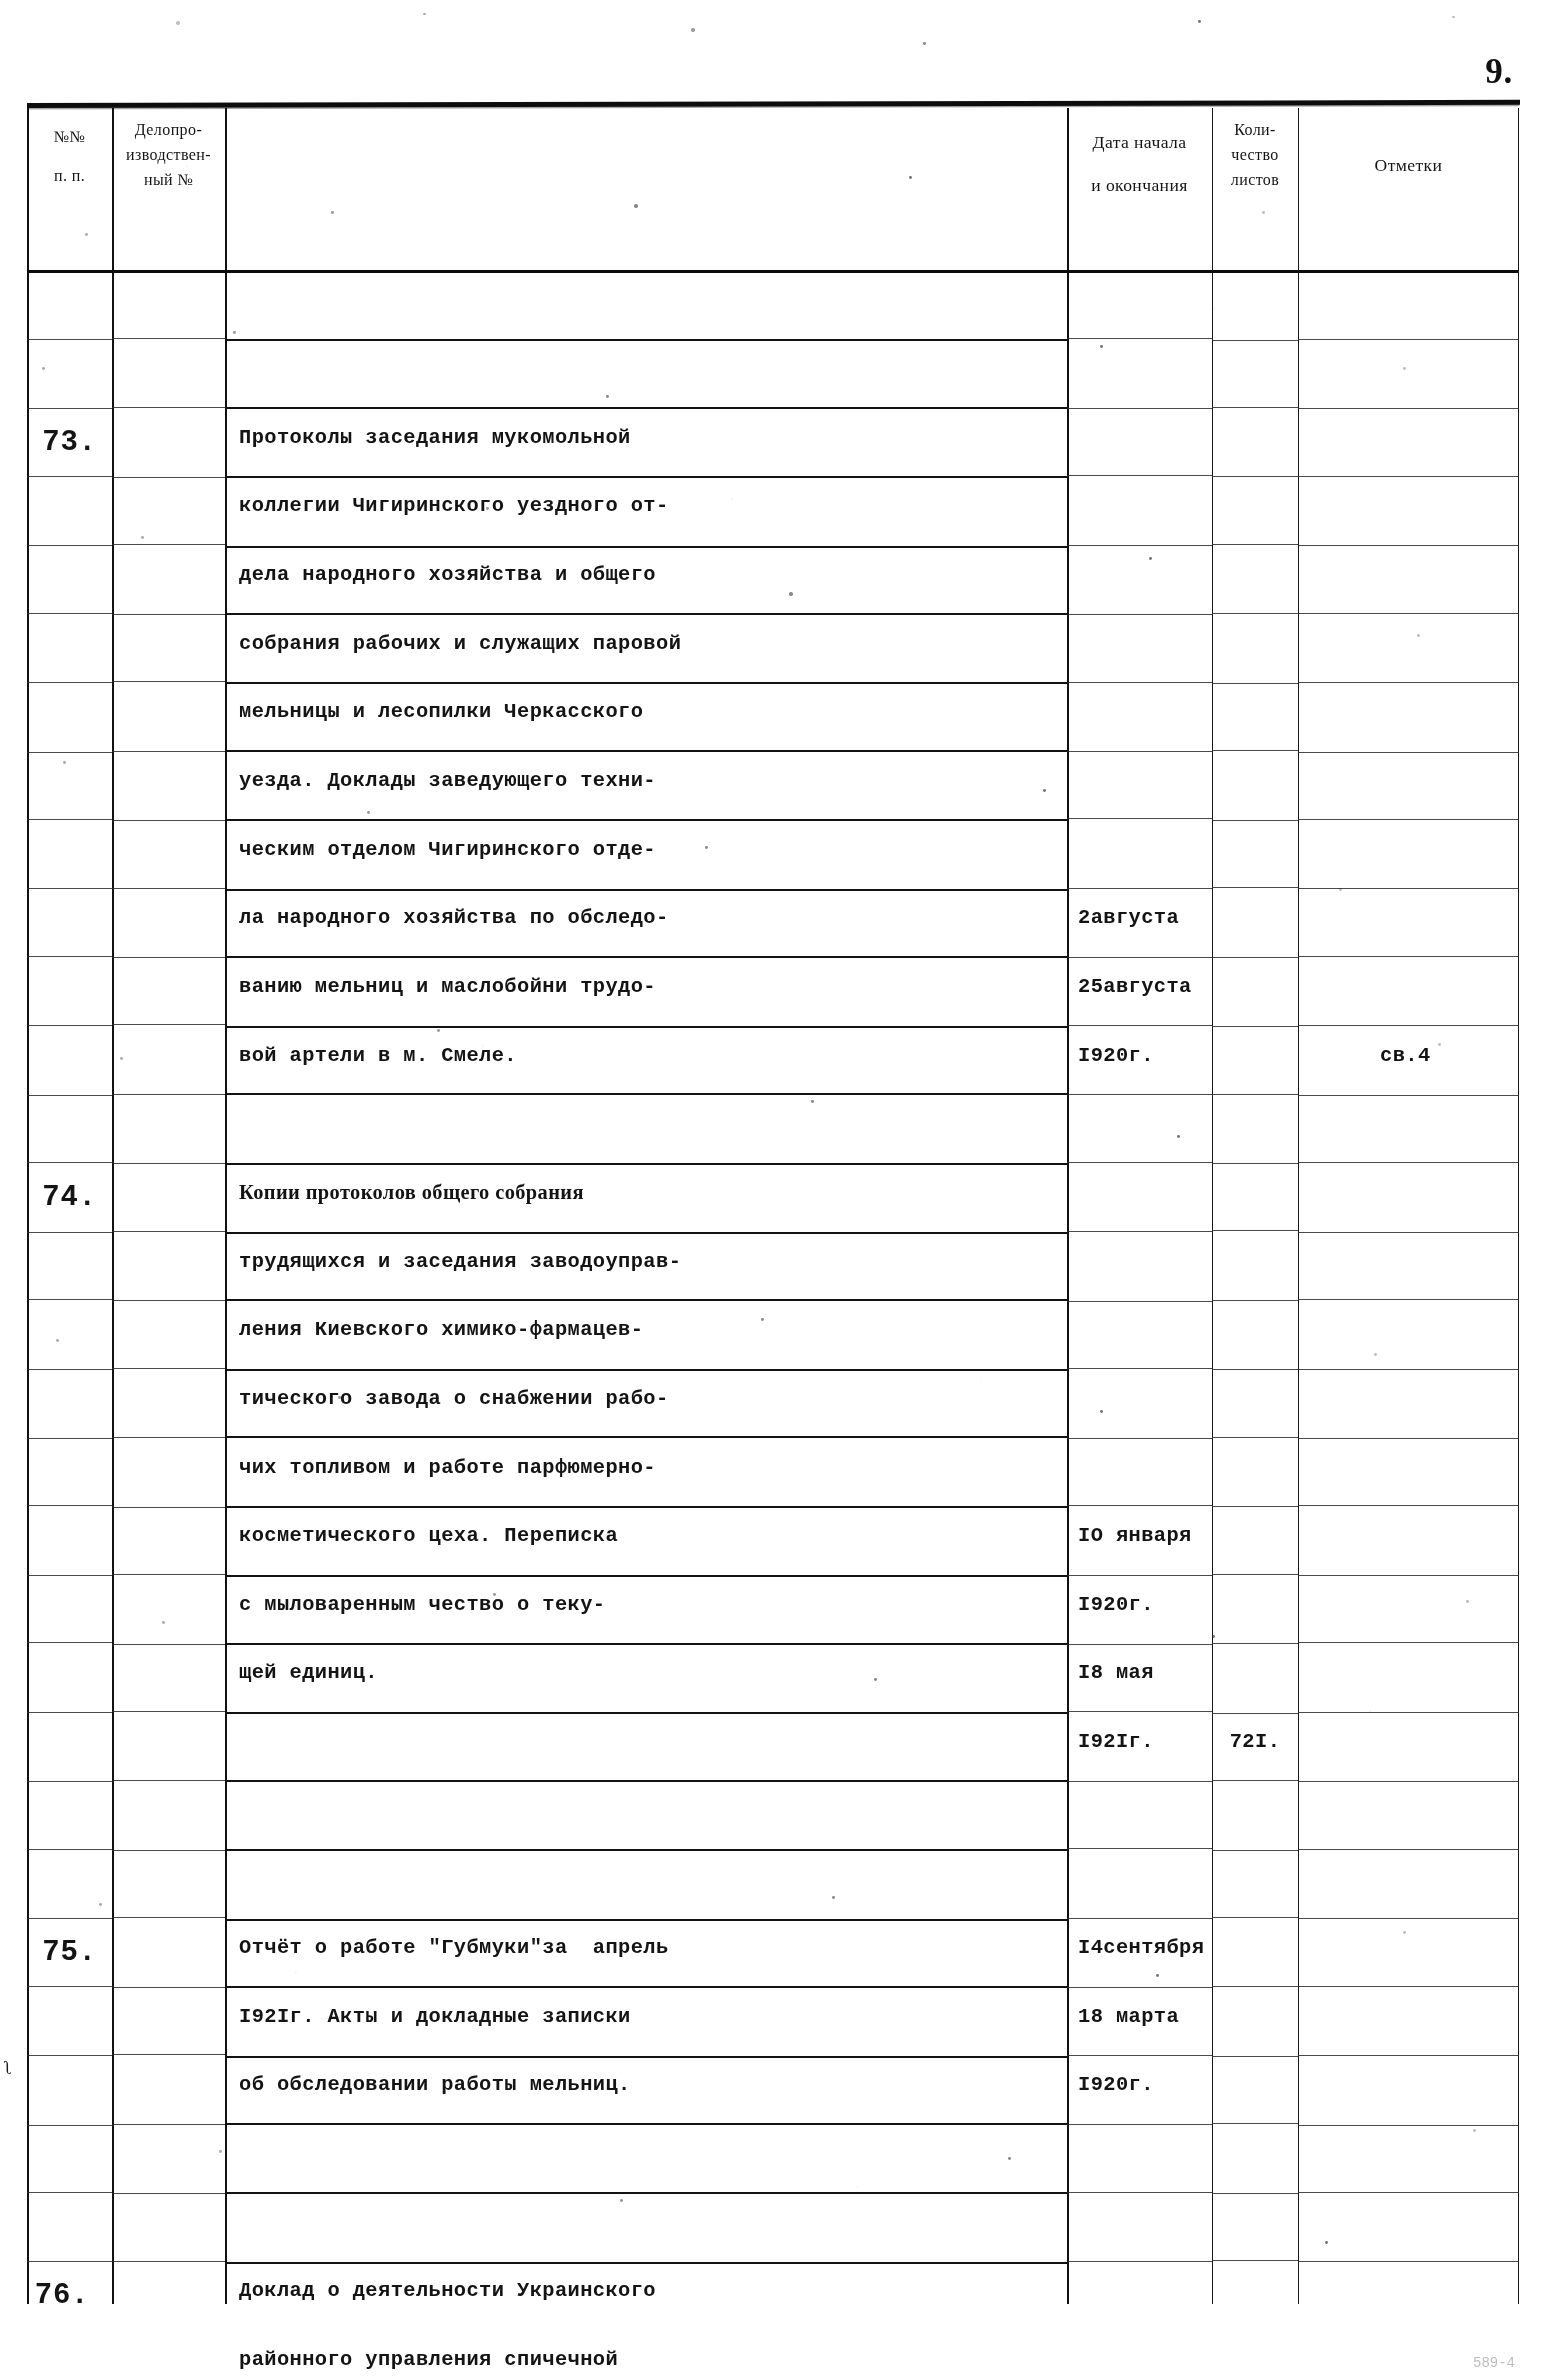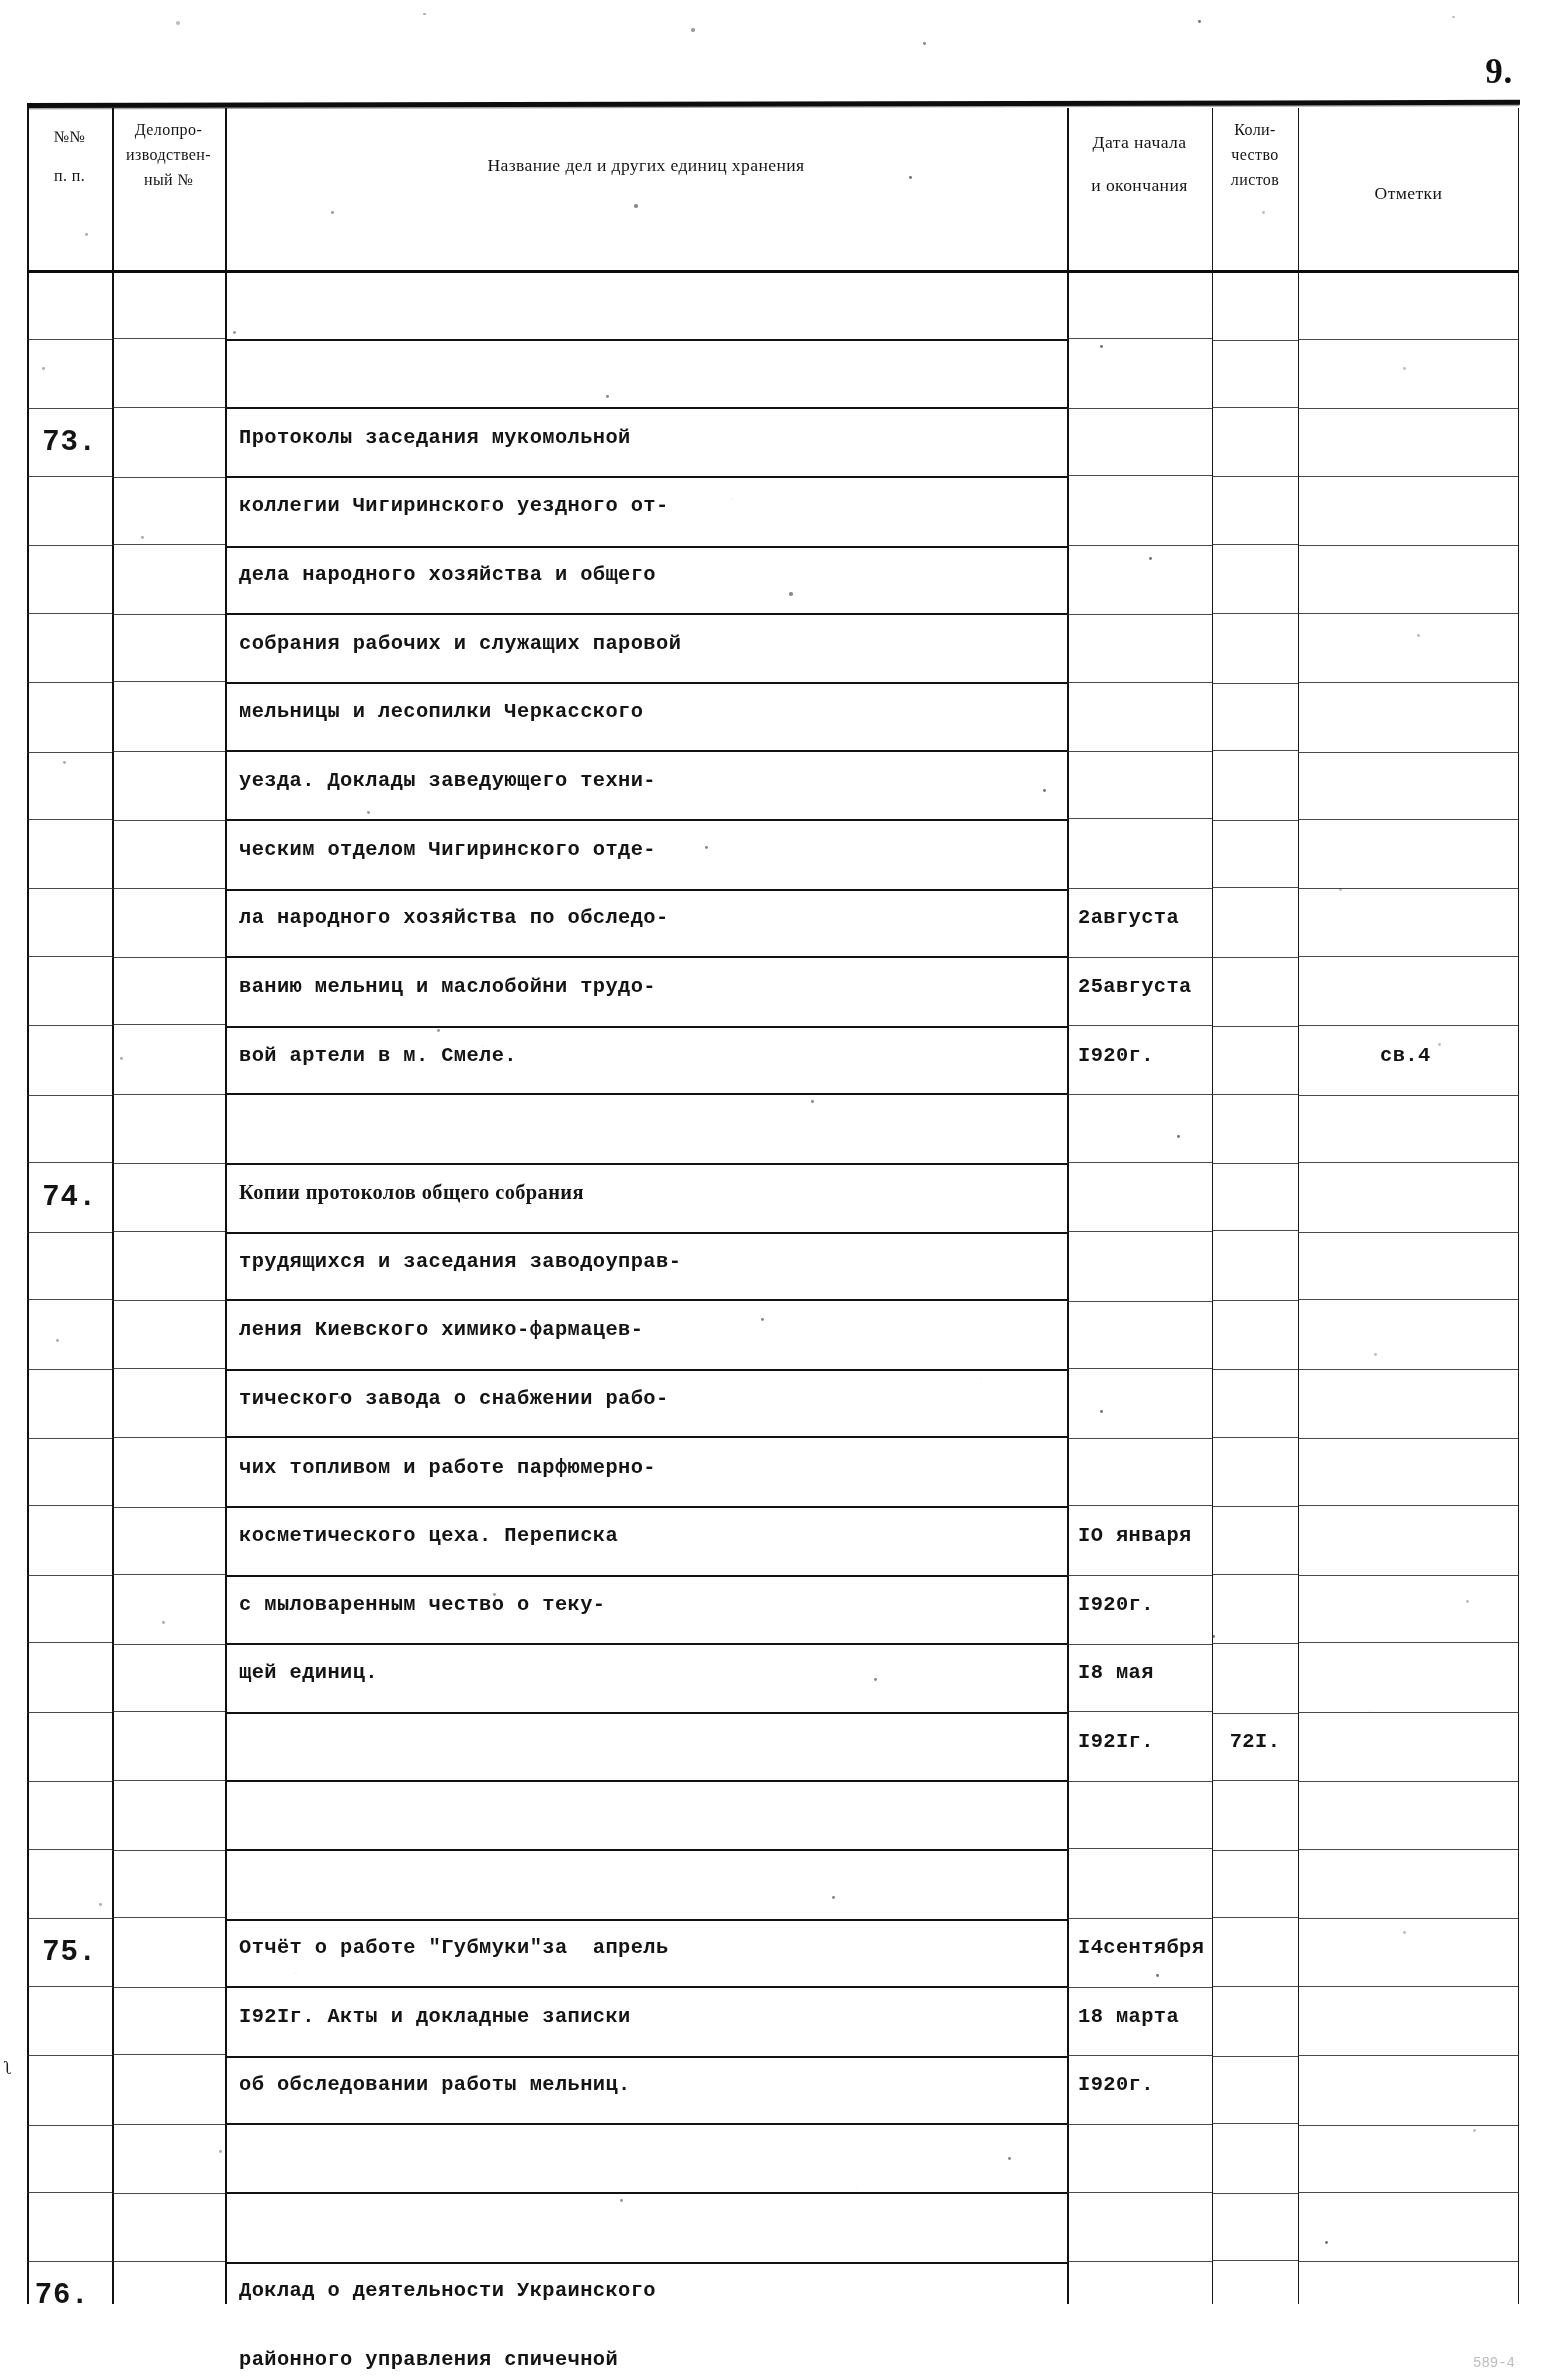--- a/index.html
+++ b/index.html
@@ -117,36 +117,33 @@
     <span class="l">№№</span>
     <span class="l" style="margin-top:14px">п. п.</span>
   </div>
 
   <div class="hcell h-small" style="left:85px;top:8.5px;width:113px;">
     <span class="l">Делопро-</span>
     <span class="l">изводствен-</span>
     <span class="l">ный №</span>
   </div>
 
-  <div class="hcell h-mid" style="left:198px;top:44px;width:842px;">
-    <span class="l">Название дел и других единиц хранения</span>
-  </div>
 
   <div class="hcell h-mid" style="left:1040px;top:21px;width:145px;">
     <span class="l">Дата начала</span>
     <span class="l" style="margin-top:15.5px">и окончания</span>
   </div>
 
   <div class="hcell h-small" style="left:1185px;top:8.5px;width:86px;">
     <span class="l">Коли-</span>
     <span class="l">чество</span>
     <span class="l">листов</span>
   </div>
 
-  <div class="hcell h-mid" style="left:1271px;top:44px;width:221px;margin-top:28px;">
+  <div class="hcell h-mid" style="left:1271px;top:44px;width:221px;">
     <span class="l">Отметки</span>
   </div>
 
   <div class="hline hdr" style="left:0px;top:162px;width:1491px;"></div>
 
   <div id="rules">
       <div class="hline faint" style="left: 0px; width: 85px; top: 231px;"></div>
       <div class="hline faint" style="left: 85px; width: 113px; top: 230px;"></div>
       <div class="hline" style="left: 198px; width: 842px; top: 231px;"></div>
       <div class="hline faint" style="left: 1040px; width: 145px; top: 230px;"></div>

